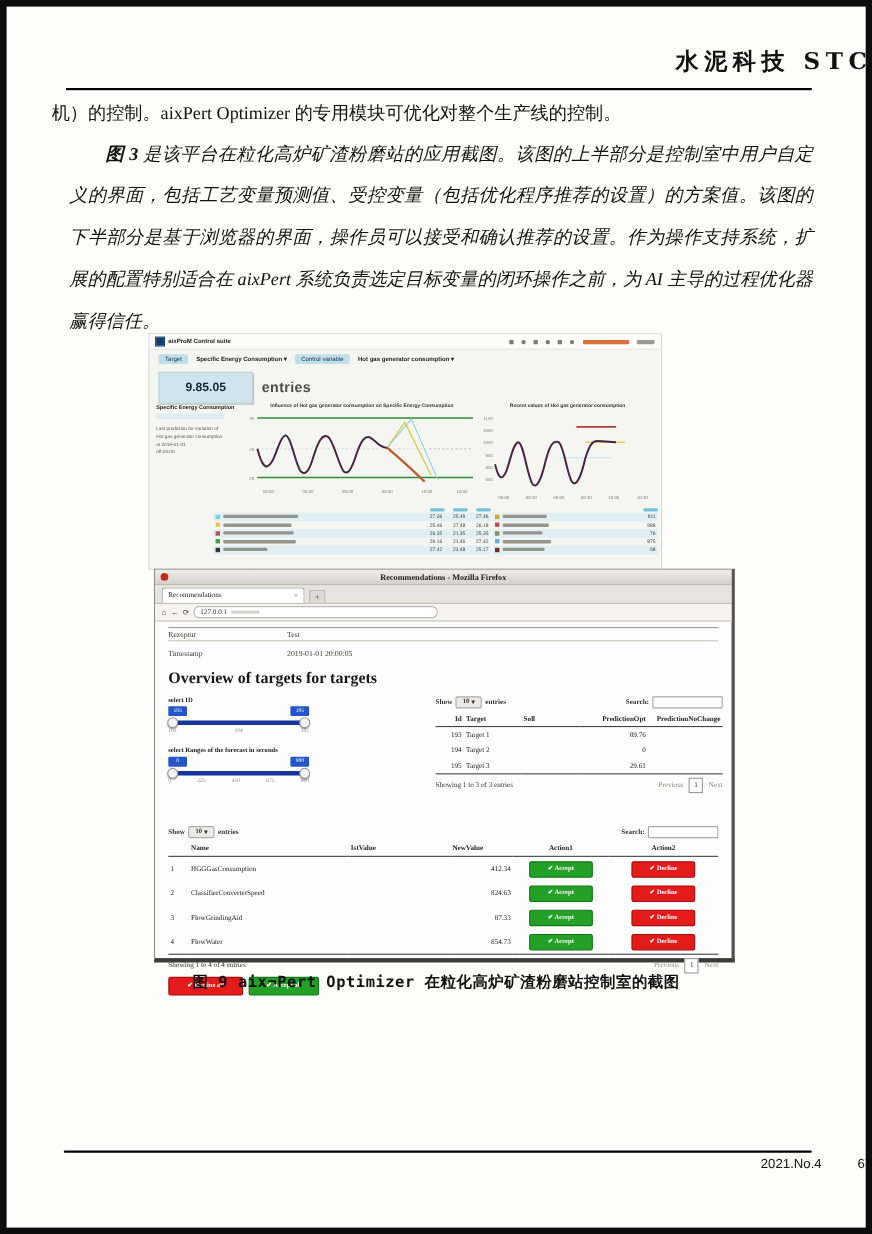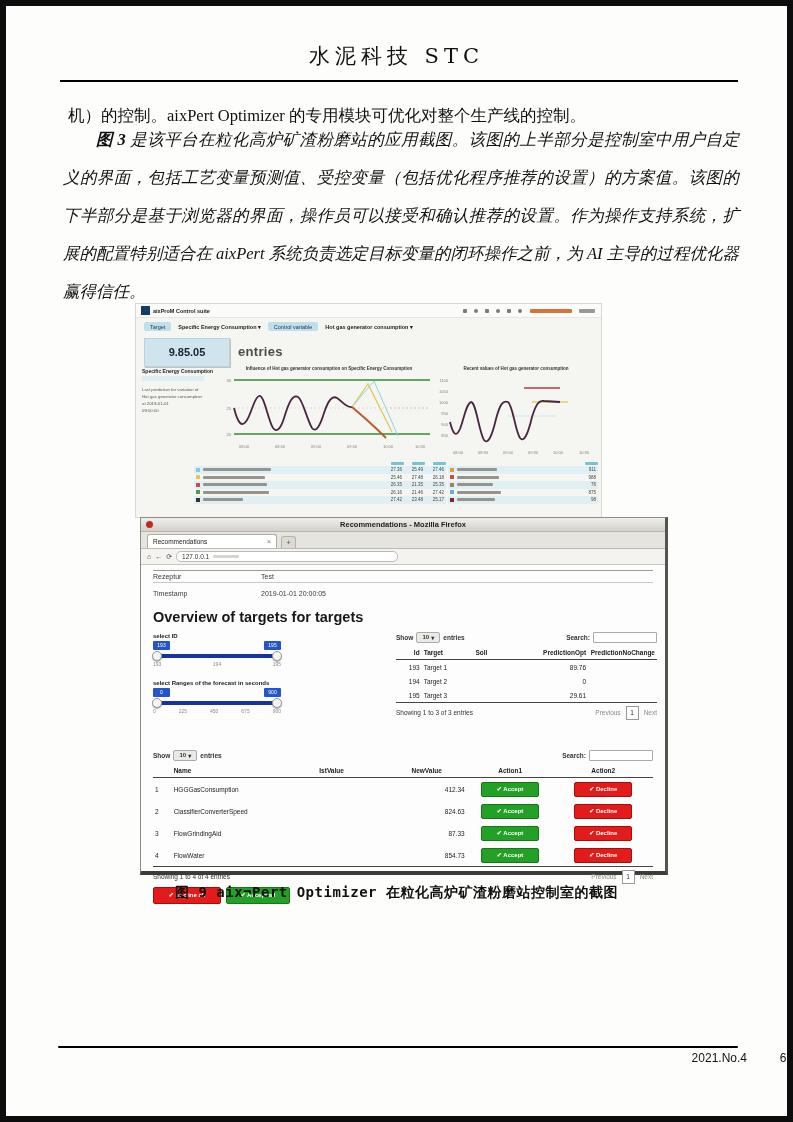--- a/index.html
+++ b/index.html
@@ -1,24 +1,24 @@
 <!DOCTYPE html>
 <html><head>
 <meta charset="utf-8">
 <style>
   html,body{margin:0;padding:0;background:#ffffff;}
   .page{position:relative;width:793px;height:1122px;background:#fdfdfc;overflow:hidden;
         font-family:"Liberation Serif","DejaVu Serif",serif;color:#111;}
   .frame{position:absolute;inset:0;border:6px solid #0d0d0d;pointer-events:none;z-index:50;}
 
   
-  .doc-title{position:absolute;top:42px;left:0;width:100%;text-align:center;
-             font-size:21px;font-weight:normal;letter-spacing:5px;font-family:"DejaVu Serif",serif;}
+  .doc-title{position:absolute;top:42px;left:0;width:100%;text-align:right;
+             font-size:21px;font-weight:bold;letter-spacing:5px;font-family:"DejaVu Serif",serif;}
   .rule-top{position:absolute;top:80px;left:60px;width:678px;height:2px;background:#000;}
-  .p1{position:absolute;top:88px;left:68px;width:676px;font-size:16.5px;line-height:30px;margin-top:13px;}
+  .p1{position:absolute;top:88px;left:47px;width:676px;font-size:16.5px;line-height:30px;}
   .p2{position:absolute;top:121px;left:63px;width:676px;font-size:16.5px;line-height:38px;
       text-align:justify;text-indent:33px;font-style:italic;}
   .p2 .lead{font-weight:bold;}
   .caption{position:absolute;top:884px;left:0;width:100%;text-align:center;font-weight:bold;
            font-size:14px;font-family:"DejaVu Sans Mono","DejaVu Sans",monospace;letter-spacing:.5px;}
   .rule-bottom{position:absolute;top:1046px;left:58px;width:680px;height:2px;background:#000;border-radius:2px;}
   .pageno{position:absolute;top:1051px;left:0;width:100%;text-align:right;font-size:12px;font-family:"Liberation Sans",sans-serif;}
   .issue{position:absolute;top:1051px;right:46px;font-size:12px;font-family:"Liberation Sans",sans-serif;}
 
   
@@ -58,21 +58,21 @@
   .lg-bar{height:3.2px;background:#95958d;border-radius:1px;}
   .lg-fill{flex:1;}
   .lg-v{width:21px;text-align:right;font-size:4.5px;color:#44443f;}
   .m-cyan{background:#7ecfdd}.m-yellow{background:#e3c94c}.m-red{background:#c0504d}
   .m-green{background:#4f9a4f}.m-black{background:#333}
   .m-orange{background:#e0a030}.m-olive{background:#8a8a60}.m-blue{background:#6aaed6}.m-darkred{background:#7a2a2a}
 
   
   .browser{position:absolute;left:140px;top:517px;width:528px;height:358px;background:#fdfdfd;
            border:1px solid #8c8c86;border-right:3px solid #56544f;border-bottom:4px solid #3c3c38;
-           font-family:Liberation Sans, sans-serif;filter:blur(0.2px);box-sizing:border-box;}
+           font-family:Liberation Serif, serif;filter:blur(0.2px);box-sizing:border-box;}
   .b-title{height:13px;background:linear-gradient(#efeeea,#d4d1ca);display:flex;align-items:center;
            position:relative;border-bottom:1px solid #b8b5ae;}
   .b-dot{width:7px;height:7px;border-radius:50%;background:#c22a1e;margin-left:5px;}
   .b-title-text{position:absolute;left:0;width:100%;text-align:center;font-size:7.5px;font-weight:bold;color:#1c1c1c;}
   .b-tabs{height:16px;background:#e6e4df;display:flex;align-items:flex-end;padding-left:6px;border-bottom:1px solid #bdbab3;}
   .b-tab{width:118px;height:13px;background:#fff;border:1px solid #aaa;border-bottom:none;border-radius:3px 3px 0 0;
          display:flex;align-items:center;justify-content:space-between;padding:0 5px;font-size:6.5px;color:#222;}
   .b-x{color:#777;font-size:7px;}
   .b-plus{width:13px;height:11px;margin-left:4px;border:1px solid #b5b2ab;border-bottom:none;border-radius:3px 3px 0 0;
           text-align:center;font-size:8px;line-height:11px;color:#555;background:#dddad4;}

